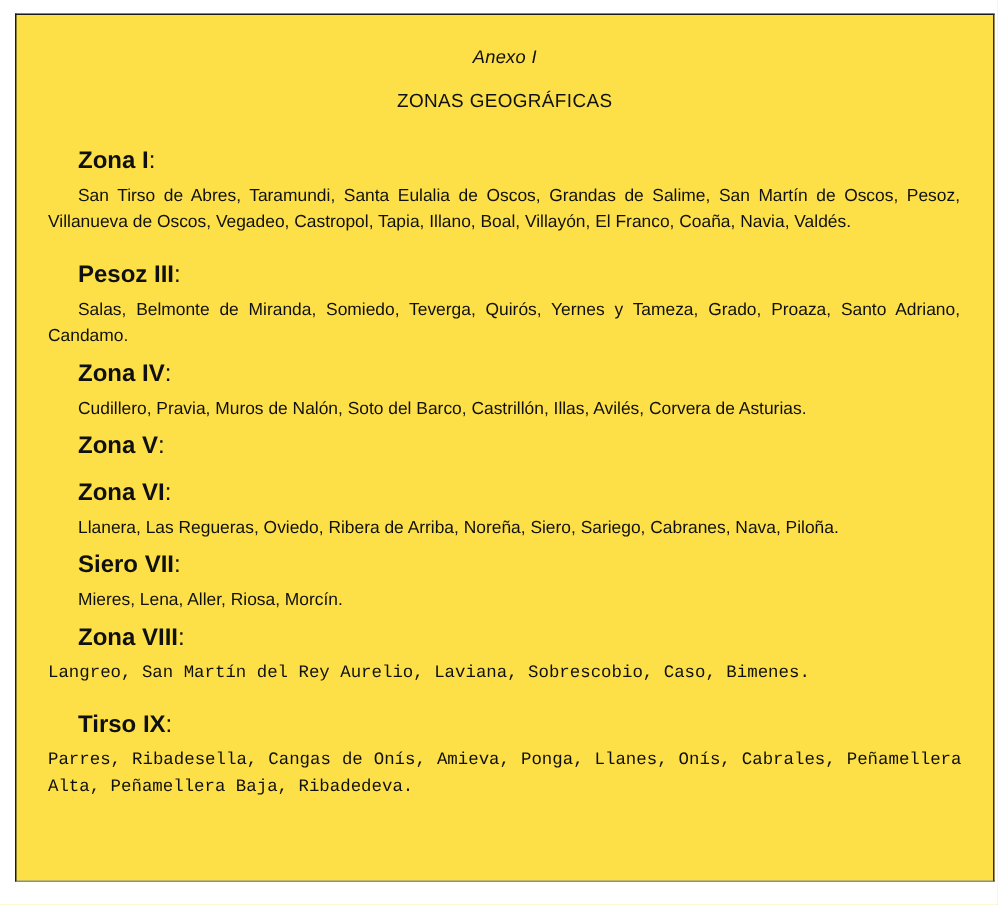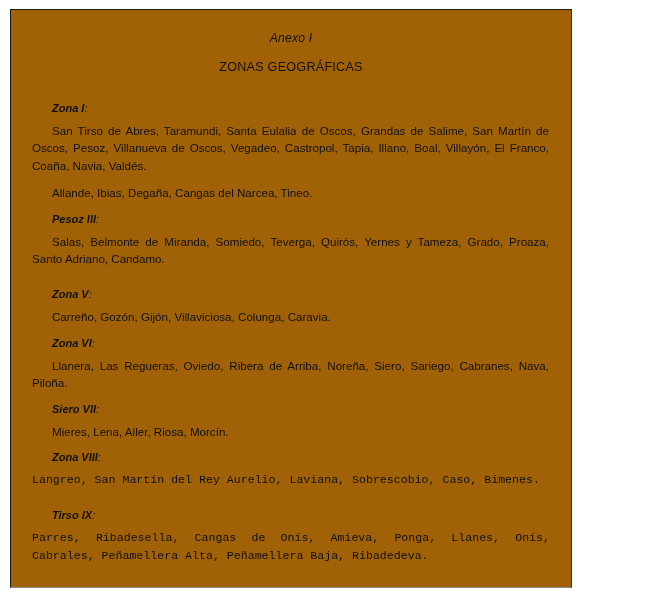--- a/index.html
+++ b/index.html
@@ -13,27 +13,27 @@
     height: 603px;
     font-family: "Liberation Sans", sans-serif;
     color: #101010;
     overflow: hidden;
   }
 
   #page-frame {
     position: absolute;
     left: 10px;
     top: 9px;
-    width: 562px;
+    width: 653px;
     height: 579px;
     box-sizing: border-box;
     border: 1px solid #1b1b1b;
     border-right-color: #303030;
     border-bottom-color: #8c8c8c;
-    background: #a16207;
+    background: #fde047;
   }
 
   #page-inner {
     padding: 12px 21px 0 21px;
   }
 
   .doc-title {
     text-align: center;
     font-style: italic;
     font-size: 12.2px;
@@ -52,26 +52,25 @@
 
   .zones {
     margin-top: 26px;
   }
 
   .zone-block {
     margin-bottom: 0;
   }
 
   .zone-heading {
-    font-size: 11px;
+    font-size: 16px;
     line-height: 14px;
     margin: 0 0 7px 0;
     padding-left: 20px;
     font-weight: normal;
-    font-style: italic;
   }
   .zone-heading .zone-name {
     font-weight: bold;
   }
   .zone-heading .zone-colon {
     font-weight: normal;
   }
 
   .zone-body {
     font-size: 11.6px;
@@ -104,35 +103,37 @@
 
     <div class="zones">
 
       <div class="zone-block">
         <p class="zone-heading"><span class="zone-name">Zona I</span><span class="zone-colon">:</span></p>
         <p class="zone-body">San Tirso de Abres, Taramundi, Santa Eulalia de Oscos, Grandas de Salime, San Martín de Oscos, Pesoz, Villanueva de Oscos, Vegadeo, Castropol, Tapia, Illano, Boal, Villayón, El Franco, Coaña, Navia, Valdés.</p>
       </div>
       <div class="gap-sm"></div>
 
       <div class="zone-block">
-        <p class="zone-body">Allande, Ibias, Degaña, Cangas del Narcea, Tineo.</p>
       </div>
       <div class="gap-sm"></div>
 
       <div class="zone-block">
         <p class="zone-heading"><span class="zone-name">Pesoz III</span><span class="zone-colon">:</span></p>
         <p class="zone-body">Salas, Belmonte de Miranda, Somiedo, Teverga, Quirós, Yernes y Tameza, Grado, Proaza, Santo Adriano, Candamo.</p>
       </div>
       <div class="gap-sm"></div>
 
+      <div class="zone-block">
+        <p class="zone-heading"><span class="zone-name">Zona IV</span><span class="zone-colon">:</span></p>
+        <p class="zone-body">Cudillero, Pravia, Muros de Nalón, Soto del Barco, Castrillón, Illas, Avilés, Corvera de Asturias.</p>
+      </div>
       <div class="gap-sm"></div>
 
       <div class="zone-block">
         <p class="zone-heading"><span class="zone-name">Zona V</span><span class="zone-colon">:</span></p>
-        <p class="zone-body">Carreño, Gozón, Gijón, Villaviciosa, Colunga, Caravia.</p>
       </div>
       <div class="gap-sm"></div>
 
       <div class="zone-block">
         <p class="zone-heading"><span class="zone-name">Zona VI</span><span class="zone-colon">:</span></p>
         <p class="zone-body">Llanera, Las Regueras, Oviedo, Ribera de Arriba, Noreña, Siero, Sariego, Cabranes, Nava, Piloña.</p>
       </div>
       <div class="gap-sm"></div>
 
       <div class="zone-block">

